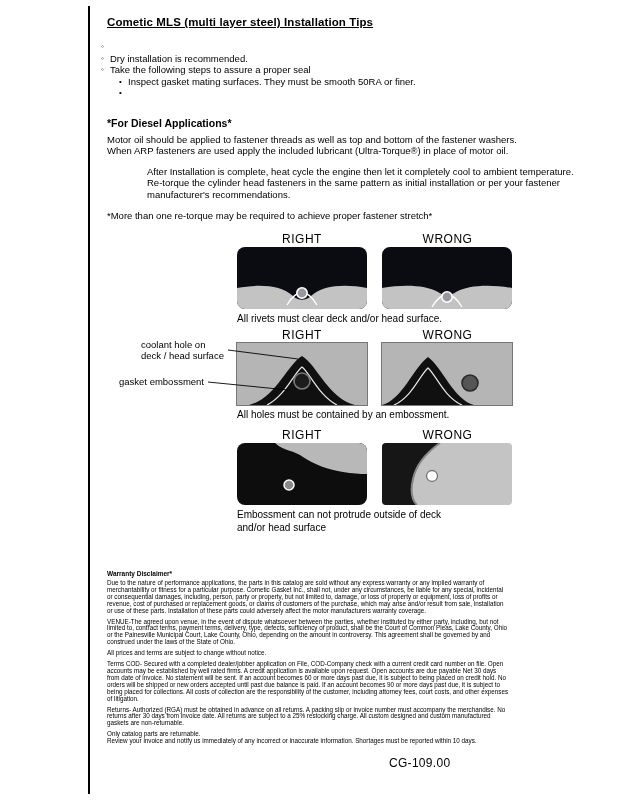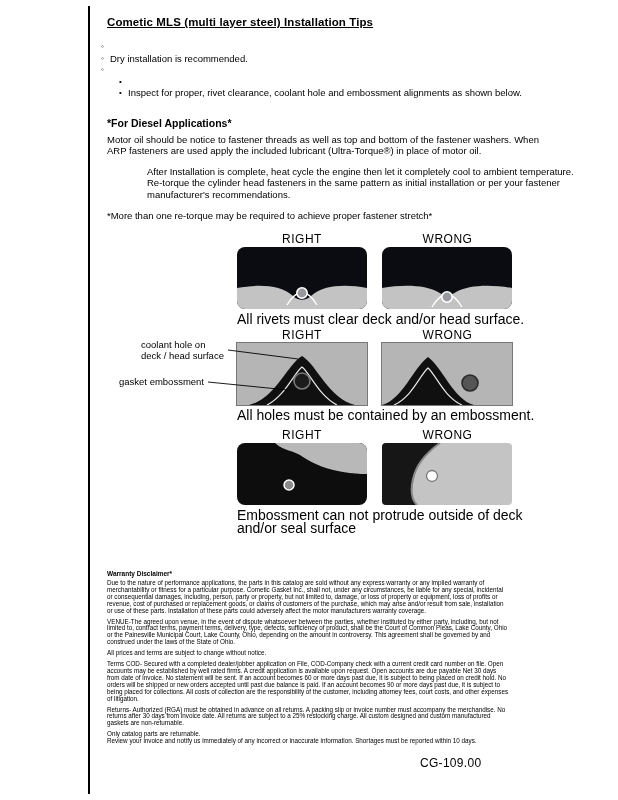--- a/index.html
+++ b/index.html
@@ -36,66 +36,67 @@
   .panel { width:130px; height:62px; }
   .panel svg { display:block; width:100%; height:100%; }
   .rounded { border-radius:8px; overflow:hidden; }
   .rounded-sm { border-radius:4px; overflow:hidden; }
   .bordered { outline:1px solid #777; }
 
   .l-r1 { top:232px; }  .p-r1 { top:247px; }  .c-r1 { top:313px; }
   .l-r2 { top:328px; }  .p-r2 { top:343px; }  .c-r2 { top:409px; }
   .l-r3 { top:428px; }  .p-r3 { top:443px; }  .c-r3 { top:509px; }
 
-  .caption { left:237px; font-size:14px; line-height:12.5px; }
+  .caption { left:237px; font-size:10px; line-height:12.5px; }
   .pre { white-space:pre-line; }
 
   .ann { font-size:9.5px; line-height:11px; white-space:pre-line; }
   .ann1 { left:141px; top:339px; }
   .ann2 { left:119px; top:376px; }
 
   .lines-overlay { position:absolute; left:0; top:0; width:618px; height:800px; pointer-events:none; }
 
   .warranty { left:107px; top:570px; width:402px; }
   .warranty .wh { font-size:6.5px; font-weight:bold; margin-bottom:3px; }
   .warranty p { font-size:6.3px; line-height:6.9px; margin-bottom:4px; }
 
-  .footer { left:389px; top:756px; font-size:12px; letter-spacing:0.3px;margin-left:31px; }
+  .footer { left:389px; top:756px; font-size:12px; letter-spacing:0.3px; }
 </style>
 </head>
 <body>
 
 <div class="page">
 
   <div class="left-rule"></div>
 
   <h1 class="title abs">Cometic MLS (multi layer steel) Installation Tips</h1>
 
   <div class="tips abs">
     <div class="tip">
       <span class="b1">◦</span>
     </div>
     <div class="tip">
       <span class="b1">◦</span>
       <span>Dry installation is recommended.</span>
     </div>
     <div class="tip">
       <span class="b1">◦</span>
+      <span>Take the following steps to assure a proper seal</span>
+    </div>
+    <div class="tip sub">
+      <span class="b2">•</span>
+      <span>Inspect gasket mating surfaces.  They must be smooth 50RA or finer.</span>
     </div>
     <div class="tip sub">
       <span class="b2">•</span>
     </div>
-    <div class="tip sub">
-      <span class="b2">•</span>
-      <span>Inspect for proper, rivet clearance, coolant hole and embossment alignments as shown below.</span>
-    </div>
   </div>
 
   <h2 class="diesel-h abs">*For Diesel Applications*</h2>
-  <p class="para abs p1">Motor oil should be notice to fastener threads as well as top and bottom of the fastener washers. When ARP fasteners are used apply the included lubricant (Ultra-Torque®) in place of motor oil.</p>
+  <p class="para abs p1">Motor oil should be applied to fastener threads as well as top and bottom of the fastener washers. When ARP fasteners are used apply the included lubricant (Ultra-Torque®) in place of motor oil.</p>
   <p class="para abs p2">After Installation is complete, heat cycle the engine then let it completely cool to ambient temperature. Re-torque the cylinder head fasteners in the same pattern as initial installation or per your fastener manufacturer's recommendations.</p>
   <p class="para abs p3">*More than one re-torque may be required to achieve proper fastener stretch*</p>
 
   <div class="dlabel abs col-l l-r1">RIGHT</div>
   <div class="dlabel abs col-r l-r1">WRONG</div>
 
   <div class="panel abs col-l p-r1 rounded">
     <svg viewBox="0 0 130 62">
       <rect width="130" height="62" fill="#0b0b12"></rect>
       <path d="M0,62 L0,41 C22,37 44,38 56,49 C61,54 69,54 74,49 C86,38 108,37 130,41 L130,62 Z" fill="#c3c3c3"></path>
@@ -150,21 +151,21 @@
   </div>
   <div class="panel abs col-r p-r3 rounded-sm">
     <svg viewBox="0 0 130 62">
       <rect width="130" height="62" fill="#c4c4c4"></rect>
       <path d="M0,0 L58,0 C44,10 34,22 31,36 C28,49 30,57 35,62 L0,62 Z" fill="#161616"></path>
       <path d="M58,0 C44,10 34,22 31,36 C28,49 30,57 35,62" fill="none" stroke="#888888" stroke-width="2"></path>
       <circle cx="50" cy="33" r="5.5" fill="#ffffff" stroke="#777777" stroke-width="1.3"></circle>
     </svg>
   </div>
   <div class="caption abs c-r3 pre">Embossment can not protrude outside of deck
-and/or seal surface</div>
+and/or head surface</div>
 
   <svg class="lines-overlay" viewBox="0 0 618 800">
     <line x1="228" y1="350" x2="298" y2="359" stroke="#000" stroke-width="0.9"></line>
     <line x1="208" y1="382" x2="288" y2="390" stroke="#000" stroke-width="0.9"></line>
   </svg>
 
   <div class="warranty abs">
     <div class="wh">Warranty Disclaimer*</div>
     <p>Due to the nature of performance applications, the parts in this catalog are sold without any express warranty or any implied warranty of merchantability or fitness for a particular purpose.  Cometic Gasket Inc., shall not, under any circumstances, be liable for any special, incidental or consequential damages, including, person, party or property, but not limited to, damage, or loss of property or equipment, loss of profits or revenue, cost of purchased or replacement goods, or claims of customers of the purchase, which may arise and/or result from sale, installation or use of these parts.  Installation of these parts could adversely affect the motor manufacturers warranty coverage.</p>
     <p>VENUE-The agreed upon venue, in the event of dispute whatsoever between the parties, whether instituted by either party, including, but not limited to, contract terms, payment terms, delivery, type, defects, sufficiency of product, shall be the Court of Common Pleas, Lake County, Ohio or the Painesville Municipal Court, Lake County, Ohio, depending on the amount in controversy. This agreement shall be governed by and construed under the laws of the State of Ohio.</p>

